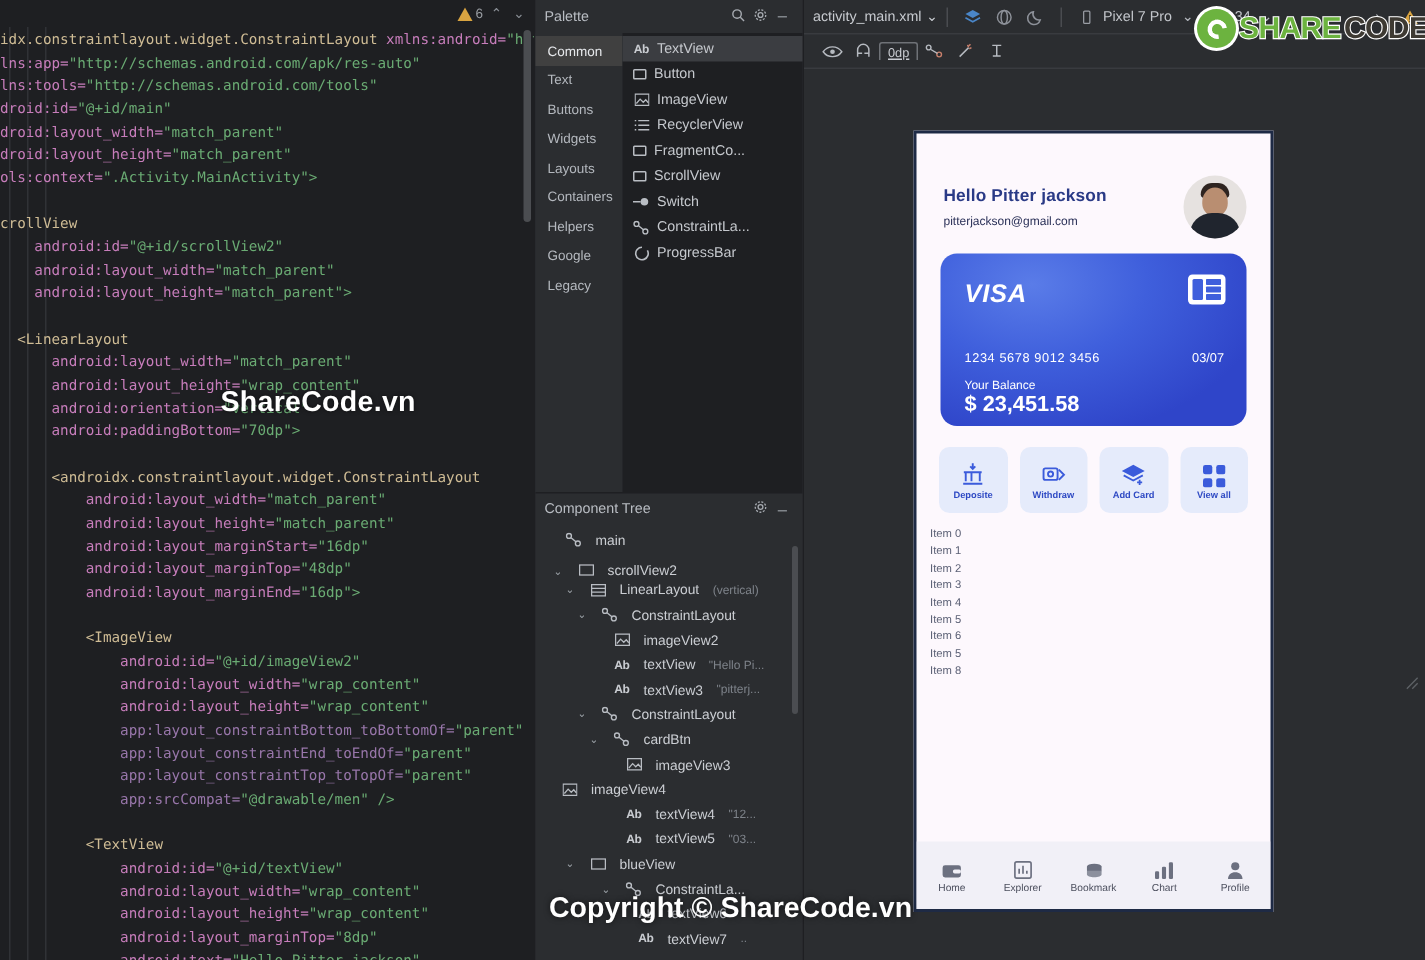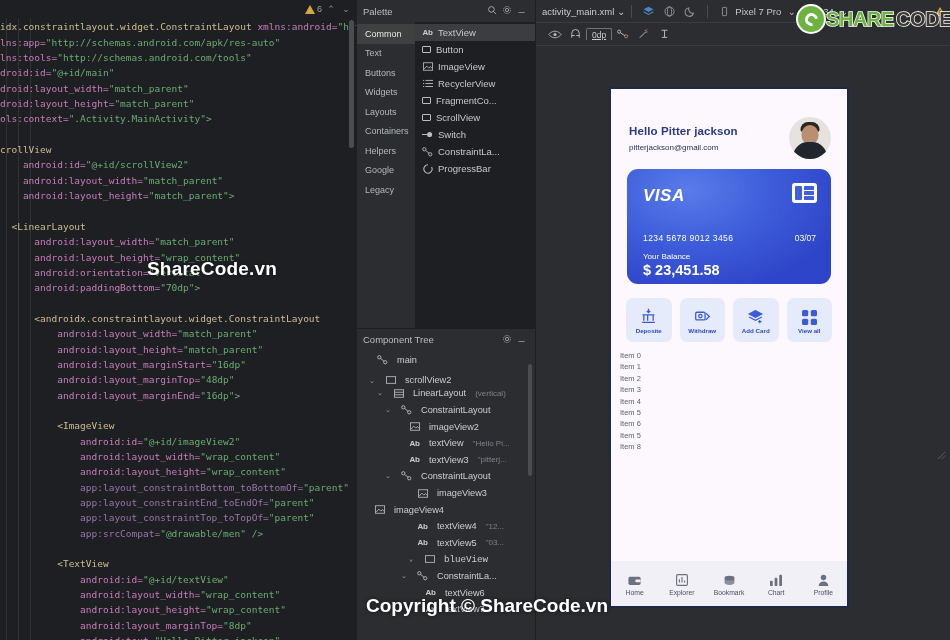--- a/index.html
+++ b/index.html
@@ -417,20 +417,31 @@
             <span class="tw">⌄</span>
             <span class="pic">
               <svg width="11" height="10" viewBox="0 0 12 11" fill="none" stroke="#b9bdc3" stroke-width="1">
                 <circle cx="2.5" cy="2.5" r="1.8"></circle>
                 <circle cx="9" cy="8" r="1.8"></circle>
                 <path d="M4 3.8 7.6 6.8"></path>
               </svg>
             </span>
             <span>ConstraintLayout</span>
           </div>
+          <div class="tnode" style="padding-left: 35px;">
+            <span class="tw">⌄</span>
+            <span class="pic">
+              <svg width="11" height="10" viewBox="0 0 12 11" fill="none" stroke="#b9bdc3" stroke-width="1">
+                <circle cx="2.5" cy="2.5" r="1.8"></circle>
+                <circle cx="9" cy="8" r="1.8"></circle>
+                <path d="M4 3.8 7.6 6.8"></path>
+              </svg>
+            </span>
+            <span>cardBtn</span>
+          </div>
           <div class="tnode" style="padding-left: 43px;">
             <span class="tw"></span>
             <span class="pic">
               <svg width="10" height="9" viewBox="0 0 12 10" fill="none" stroke="#b9bdc3" stroke-width="1">
                 <rect x=".5" y=".5" width="11" height="9"></rect>
                 <path d="M1.5 8 4.5 4.5 7 7l2-2 2 2.4"></path>
               </svg>
             </span>
             <span>imageView3</span>
           </div>
@@ -449,21 +460,21 @@
             <span class="pic ab">Ab</span>
             <span>textView4</span>
             <span class="tsub">"12...</span>
           </div>
           <div class="tnode" style="padding-left: 43px;">
             <span class="tw"></span>
             <span class="pic ab">Ab</span>
             <span>textView5</span>
             <span class="tsub">"03...</span>
           </div>
-          <div class="tnode" style="padding-left: 50px; font-family: Liberation Mono, monospace;">
+          <div class="tnode" style="padding-left: 19px;">
             <span class="tw">⌄</span>
             <span class="pic">
               <svg width="10" height="8" viewBox="0 0 12 9" fill="none" stroke="#b9bdc3" stroke-width="1">
                 <rect x=".5" y=".5" width="11" height="8"></rect>
               </svg>
             </span>
             <span>blueView</span>
           </div>
           <div class="tnode" style="padding-left: 43px;">
             <span class="tw">⌄</span>

